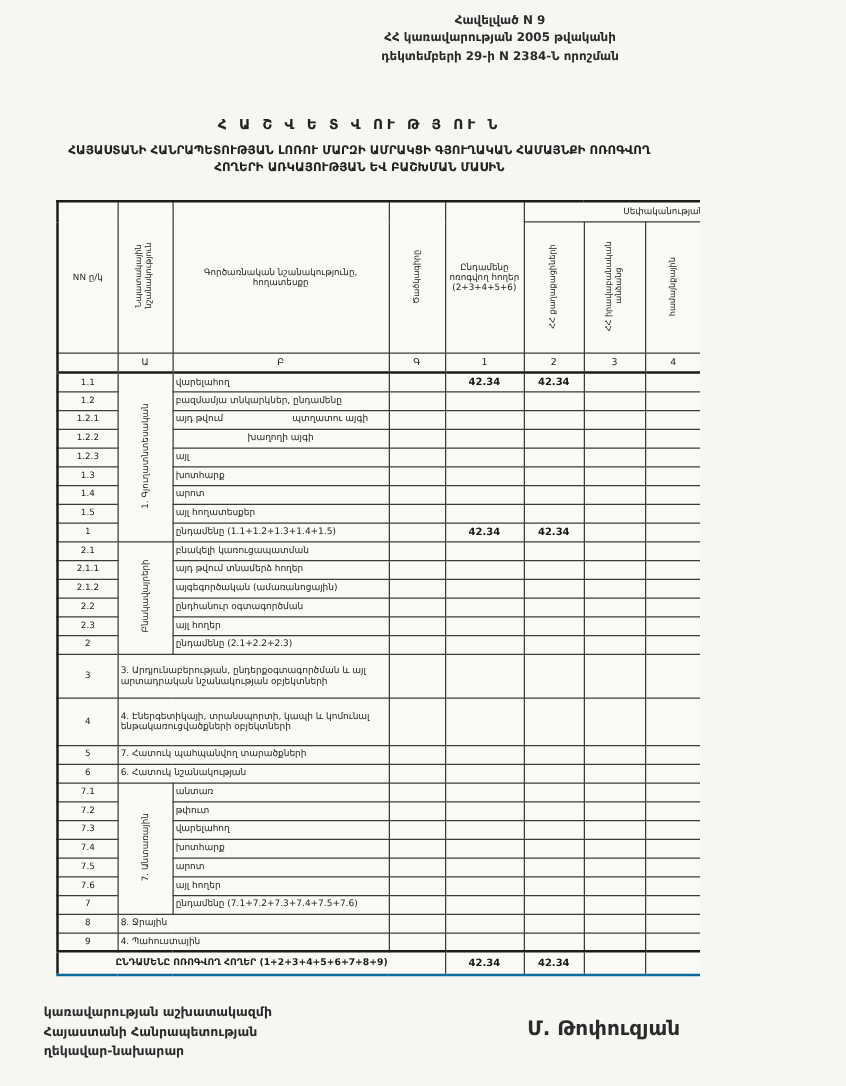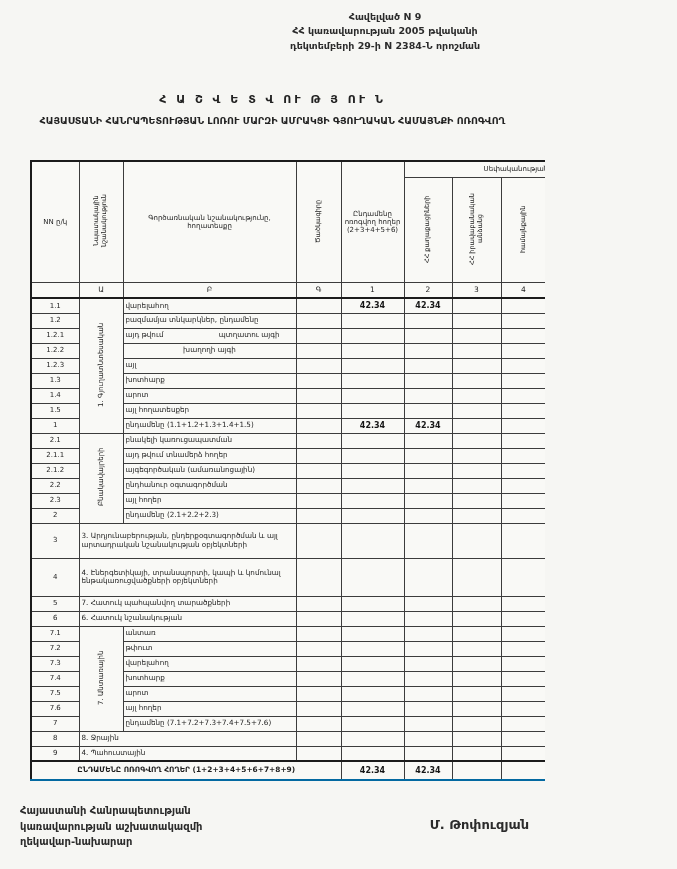--- a/index.html
+++ b/index.html
@@ -3,21 +3,21 @@
 <meta charset="utf-8">
 <style>
   html,body { margin:0; padding:0; }
   body {
     width:677px; height:869px;
     background:#f6f6f3;
     font-family:"DejaVu Sans", sans-serif;
     color:#1f1f1f;
     -webkit-font-smoothing:antialiased;
   }
-  .page { position:relative; width:545px; height:869px; overflow:hidden; }
+  .page { position:relative; width:545px; height:869px; overflow:hidden;margin-left:15px; }
 
   
   .annex {
     position:absolute; top:10px; right:10px; width:300px;
     text-align:center; font-size:9.5px; font-weight:bold; line-height:1.5; color:#2b2b2b;
   }
 
   
   .titleblock { position:absolute; top:93px; left:0; right:0; text-align:center; color:#222; }
   .report-word { font-size:11px; font-weight:bold; letter-spacing:3px; }
@@ -76,37 +76,38 @@
   td.center-lbl { text-align:center; }
   td.total-lbl { text-align:center; font-size:7.4px; font-weight:bold; border-top:2px solid #1c1c1c; }
   tr.r-final td { border-top:2px solid #1c1c1c; border-bottom:2px solid #0369a1; }
 
   
   .footer {
     position:absolute; top:803px; left:20px; right:16px;
     display:flex; justify-content:space-between; align-items:flex-end;
     font-size:10px; font-weight:bold; color:#2b2b2b; line-height:1.55;
   }
-  .sig-name { font-size:13px; padding-bottom:14px; }
+  .sig-name { font-size:16px; padding-bottom:14px; }
 </style>
 </head>
 <body>
 
 <div class="page">
 
   <div class="annex">
     <div>Հավելված N 9</div>
     <div>ՀՀ կառավարության 2005 թվականի</div>
     <div>դեկտեմբերի 29-ի N 2384-Ն որոշման</div>
   </div>
 
   <div class="titleblock">
     <div class="report-word">Հ Ա Շ Վ Ե Տ Վ ՈՒ Թ Յ ՈՒ Ն</div>
     <div class="title-lines">
       <div>ՀԱՅԱՍՏԱՆԻ ՀԱՆՐԱՊԵՏՈՒԹՅԱՆ ԼՈՌՈՒ ՄԱՐԶԻ ԱՄՐԱԿՑԻ ԳՅՈՒՂԱԿԱՆ ՀԱՄԱՅՆՔԻ ՈՌՈԳՎՈՂ</div>
+      <div>ՀՈՂԵՐԻ ԱՌԿԱՅՈՒԹՅԱՆ ԵՎ ԲԱՇԽՄԱՆ ՄԱՍԻՆ</div>
     </div>
   </div>
 
   <table class="land">
     <colgroup>
       <col style="width:48px">
         <col style="width:44px">
         <col style="width:173px">
         <col style="width:45px">
       <col style="width:63px">
@@ -469,20 +470,20 @@
         <td class="vc"></td>
           <td class="vc"></td>
           <td class="vc"></td>
           <td class="vc"></td>
       </tr>
     </tbody>
   </table>
 
   <div class="footer">
     <div class="sig-block">
+      <div>կառավարության աշխատակազմի</div>
       <div>Հայաստանի Հանրապետության</div>
-      <div>կառավարության աշխատակազմի</div>
       <div>ղեկավար-նախարար</div>
     </div>
     <div class="sig-name">Մ. Թոփուզյան</div>
   </div>
 
 </div>
 
 </body></html>

